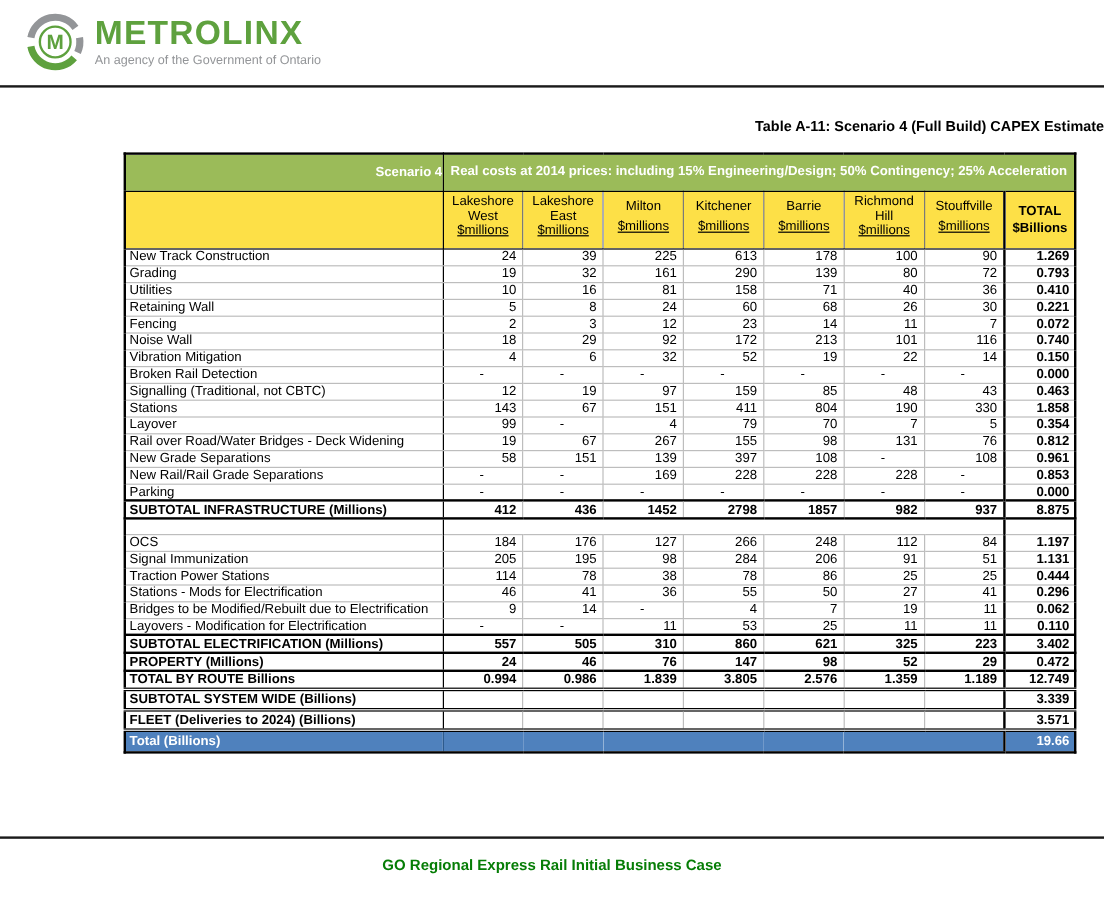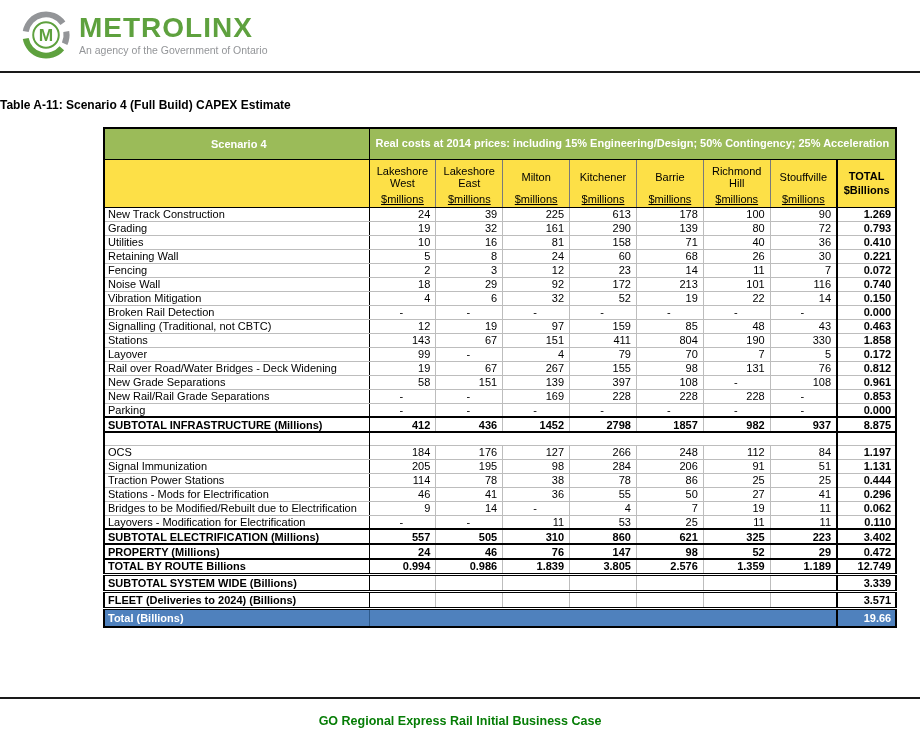--- a/index.html
+++ b/index.html
@@ -11,36 +11,36 @@
   .logo-mark { width:52px; height:52px; }
   .arc-gray  { stroke:var(--logo-gray); fill:none; stroke-width:5.5; }
   .arc-green { stroke:var(--brand-green); fill:none; stroke-width:5.5; }
   .m-ring    { fill:#fff; stroke:var(--brand-green); stroke-width:1.8; }
   .m-letter  { fill:var(--brand-green); font-family:"Liberation Sans", sans-serif; font-size:16px; font-weight:bold; }
   .brand   { font-size:28px; font-weight:bold; color:var(--brand-green); letter-spacing:1px; line-height:26px; }
   .tagline { font-size:10.5px; color:var(--logo-gray); margin-top:3px; }
   .header-rule { position:absolute; top:71px; left:0; width:920px; border-top:2px solid #1a1a1a; }
 
   
-  .doc-title { position:absolute; top:98px; left:0; width:920px; text-align:left; font-size:12px; font-weight:bold; }
+  .doc-title { position:absolute; top:98px; left:0; width:920px; text-align:right; font-size:12px; font-weight:bold; }
 
   
   table.capex { position:absolute; left:103px; top:127px; border-collapse:collapse; table-layout:fixed; border:2px solid #000; }
   .capex th, .capex td { font-size:11px; overflow:hidden; white-space:nowrap; }
 
   tr.hdr-green th { background:var(--header-green); color:#fff; font-weight:bold; border:1px solid #000; height:31px; }
-  th.scenario  { text-align:center; padding-left:4px;margin-top:36px; }
+  th.scenario  { text-align:right; padding-left:4px;margin-top:36px; }
   th.costbasis { text-align:center; line-height:13px; padding:2px 6px; }
 
   tr.hdr-cols th { background:#fde047; font-weight:normal; border:1px solid #7a7a7a; border-bottom:1px solid #000; height:47px; padding:0; vertical-align:middle; }
   tr.hdr-cols th.lblhead { border-left:2px solid #000; border-right:1px solid #000; }
   tr.hdr-cols th.tothead { border-left:2px solid #000; border-right:2px solid #000; font-weight:bold; text-align:center; line-height:14px; }
   .route-wrap { display:flex; flex-direction:column; height:47px; align-items:center; }
   .route-name { flex:1; display:flex; align-items:center; justify-content:center; text-align:center; line-height:12px; padding-top:2px; white-space:normal; }
-  .unit { text-decoration:underline; margin-bottom:2px; }
+  .unit { text-decoration:underline; margin-bottom:12px; }
 
   .capex tbody td { border:1px solid #bdbdbd; height:14px; padding:0 5px 0 3px; }
   .capex tbody td.lbl { text-align:left; border-left:2px solid #000; border-right:1px solid #000; }
   .capex tbody td.num { text-align:right; }
   .capex tbody td.num.dash { text-align:center; }
   .capex tbody td.tot { text-align:right; font-weight:bold; border-left:2px solid #000; border-right:2px solid #000; padding-right:4px; }
 
   tr.r-sub td   { font-weight:bold; border-top:2px solid #000 !important; border-bottom:2px solid #000 !important; height:15px; }
   tr.r-boxed td { font-weight:bold; border-top:3px double #000 !important; border-bottom:2px solid #000 !important; height:17px; }
   tr.r-grand td { font-weight:bold; background:var(--total-blue); color:#fff; border-top:3px double #000 !important; border-bottom:2px solid #000 !important; border-left:none; border-right:none; height:19px; }
@@ -254,21 +254,21 @@
       </tr>
       <tr class="r-normal">
         <td class="lbl">Layover</td>
         <td class="num">99</td>
         <td class="num dash">-</td>
         <td class="num">4</td>
         <td class="num">79</td>
         <td class="num">70</td>
         <td class="num">7</td>
         <td class="num">5</td>
-        <td class="tot">0.172</td>
+        <td class="tot">0.354</td>
       </tr>
       <tr class="r-normal">
         <td class="lbl">Rail over Road/Water Bridges - Deck Widening</td>
         <td class="num">19</td>
         <td class="num">67</td>
         <td class="num">267</td>
         <td class="num">155</td>
         <td class="num">98</td>
         <td class="num">131</td>
         <td class="num">76</td>

